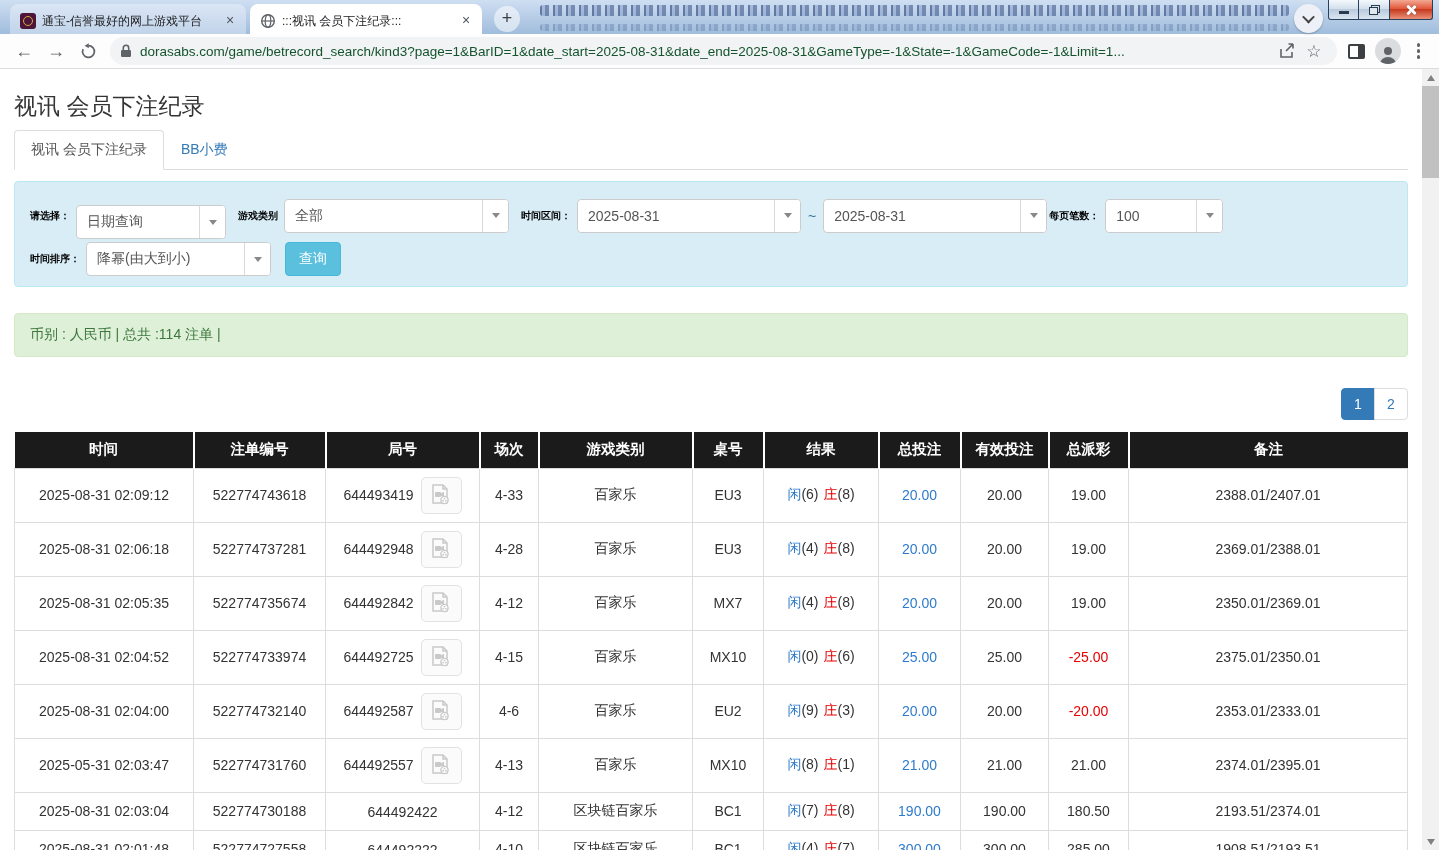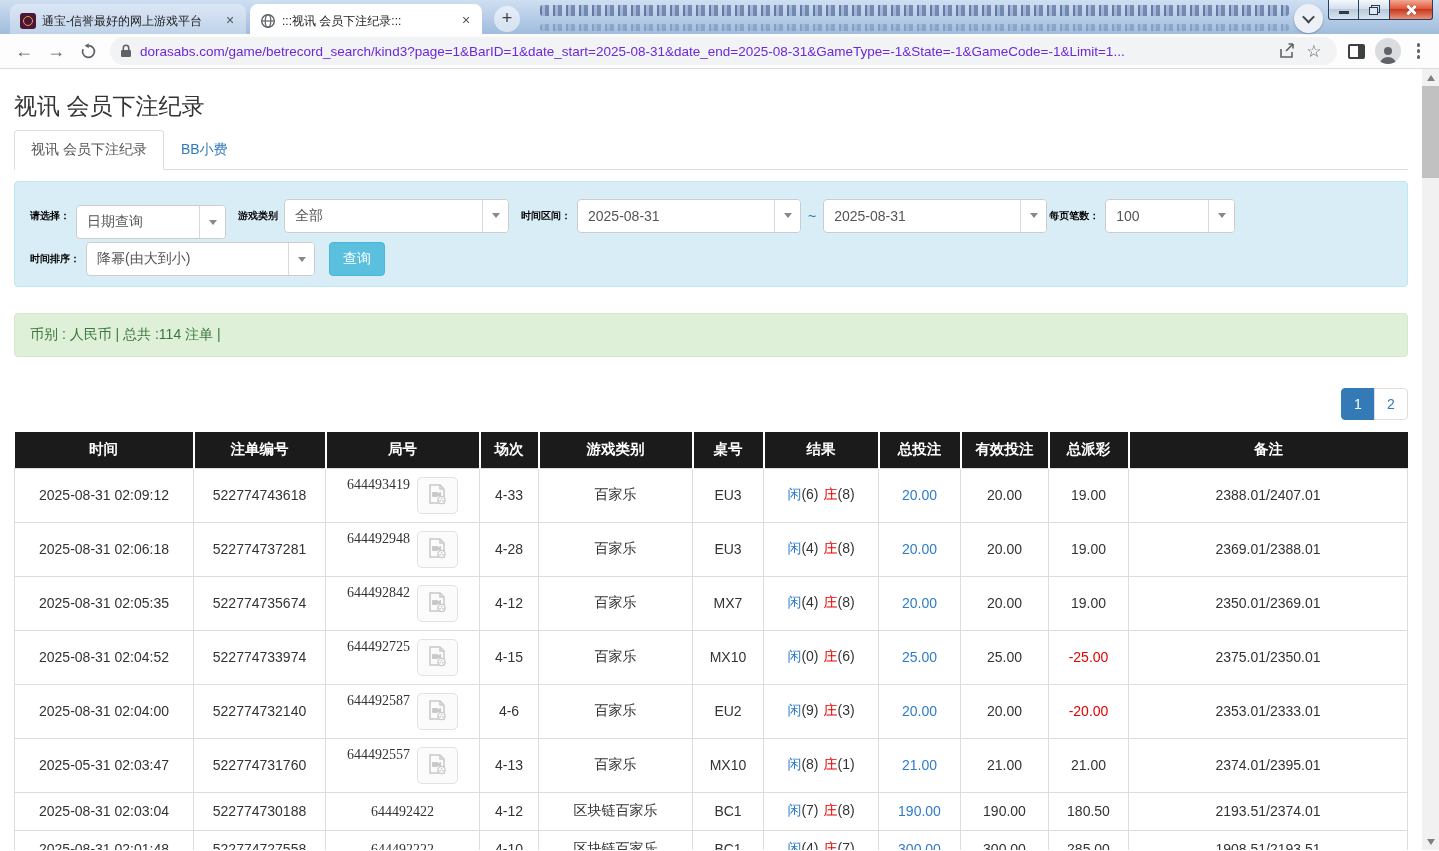--- a/index.html
+++ b/index.html
@@ -53,21 +53,21 @@
     box-shadow:0 0 1px rgba(0,0,0,.5); }
   .glyph-x::before { transform:rotate(45deg); }
   .glyph-x::after { transform:rotate(-45deg); }
 
   .toolbar { height:35px; background:#fdfdfd; border-bottom:1px solid #dadce0;
     display:flex; align-items:center; padding:0 8px; }
   .nav-ico { width:28px; height:28px; display:flex; align-items:center; justify-content:center;
     font-size:18px; color:#5f6368; margin:0 2px; border-radius:50%; }
   .omnibox { flex:1; height:28px; background:#f1f3f4; border-radius:14px; margin:0 6px;
     display:flex; align-items:center; padding:0 10px; min-width:0; }
-  .omnibox .url { flex:1; font-size:13.5px; color:#6d28d9; white-space:nowrap;
+  .omnibox .url { flex:1; font-size:13.5px; color:#14532d; white-space:nowrap;
     overflow:hidden; margin-left:8px; }
   .right-ico { margin:0 5px; display:flex; align-items:center; justify-content:center; }
   .sidepanel-ico { width:17px; height:15px; border:2px solid #3c4043; border-radius:2px;
     position:relative; }
   .sidepanel-ico::after { content:""; position:absolute; right:0; top:0; bottom:0; width:5px;
     background:#3c4043; }
   .avatar-ico { width:26px; height:26px; border-radius:50%; background:#dadce0;
     display:flex; align-items:flex-end; justify-content:center; overflow:hidden; }
   .menu-dots { display:flex; flex-direction:column; gap:2.5px; padding:0 6px; }
   .menu-dots i { width:3.5px; height:3.5px; border-radius:50%; background:#5f6368; }
@@ -99,21 +99,21 @@
   .f-label { font-size:10px; font-weight:bold; color:#000000; margin:0 6px 0 2px;
     white-space:nowrap; }
   .combo { height:34px; background:#fff; border:1px solid #ccc; border-radius:4px;
     display:flex; align-items:center; overflow:hidden; }
   .combo-text { flex:1; padding:0 10px; font-size:14px; color:#555; white-space:nowrap; }
   .combo-caret { width:26px; align-self:stretch; border-left:1px solid #d9d9d9;
     display:flex; align-items:center; justify-content:center; background:#fff; }
   .caret-tri { width:0; height:0; border-left:4px solid transparent;
     border-right:4px solid transparent; border-top:5px solid #888; }
   .w-datetype { width:150px;margin-top:13px; } .w-gametype { width:225px; } .w-date { width:224px; }
-  .w-limit { width:130px;gap:8px; } .w-sort { width:229px;justify-content:center; }
+  .w-limit { width:118px;gap:8px; } .w-sort { width:185px;justify-content:center; }
   .tilde { font-size:14px; color:#31708f; margin:0 7px; }
   .btn-query { margin-left:14px; height:34px; padding:0 13px; background:#5bc0de;
     border:1px solid #46b8da; border-radius:4px; color:#fff; font-size:14px;
     font-family:inherit; }
 
   .summary-bar { margin-top:26px; background:#dff0d8; border:1px solid #d6e9c6;
     border-radius:4px; padding:12px 15px; display:flex; align-items:center;
     justify-content:space-between; font-size:14px; }
   .summary-left { color:#3c763d; }
   .summary-right { color:#f03b2e; }
@@ -125,21 +125,21 @@
   .page-btn:first-child { border-radius:4px 0 0 4px; margin-left:0; }
   .page-btn:last-child { border-radius:0 4px 4px 0; }
   .page-btn.active { background:#337ab7; border-color:#337ab7; color:#fff; }
 
   table.records { margin-top:12px; width:100%; border-collapse:collapse; table-layout:fixed; }
   table.records th { background:#1b1b1b; color:#fff; font-size:14.5px; font-weight:bold;
     height:36px; border-right:2px solid #fff; }
   table.records th:last-child { border-right:none; }
   table.records td { border:1px solid #ddd; font-size:14px; color:#333; text-align:center;
     padding:8px 5px; height:38px; white-space:nowrap; overflow:hidden; }
-  .round-cell-inner { display:inline-flex; gap:7px; vertical-align:middle;font-family:Liberation Serif, serif; }
+  .round-cell-inner { display:inline-flex; align-items:center; gap:7px; vertical-align:middle; }
   .video-btn { width:41px; height:37px; background:#fbfbfb; border:1px solid #e2e2e2;
     border-radius:5px; display:inline-flex; align-items:center; justify-content:center; }
   .res-player { color:#2e7bcc; }
   .res-banker { color:#e60000; margin-left:5px; }
   .res-score { color:#333; }
   a.bet-link { color:#2e7bcc; text-decoration:none; }
   td.payout.neg { color:#e60000; }
 </style>
 </head>
 <body>

